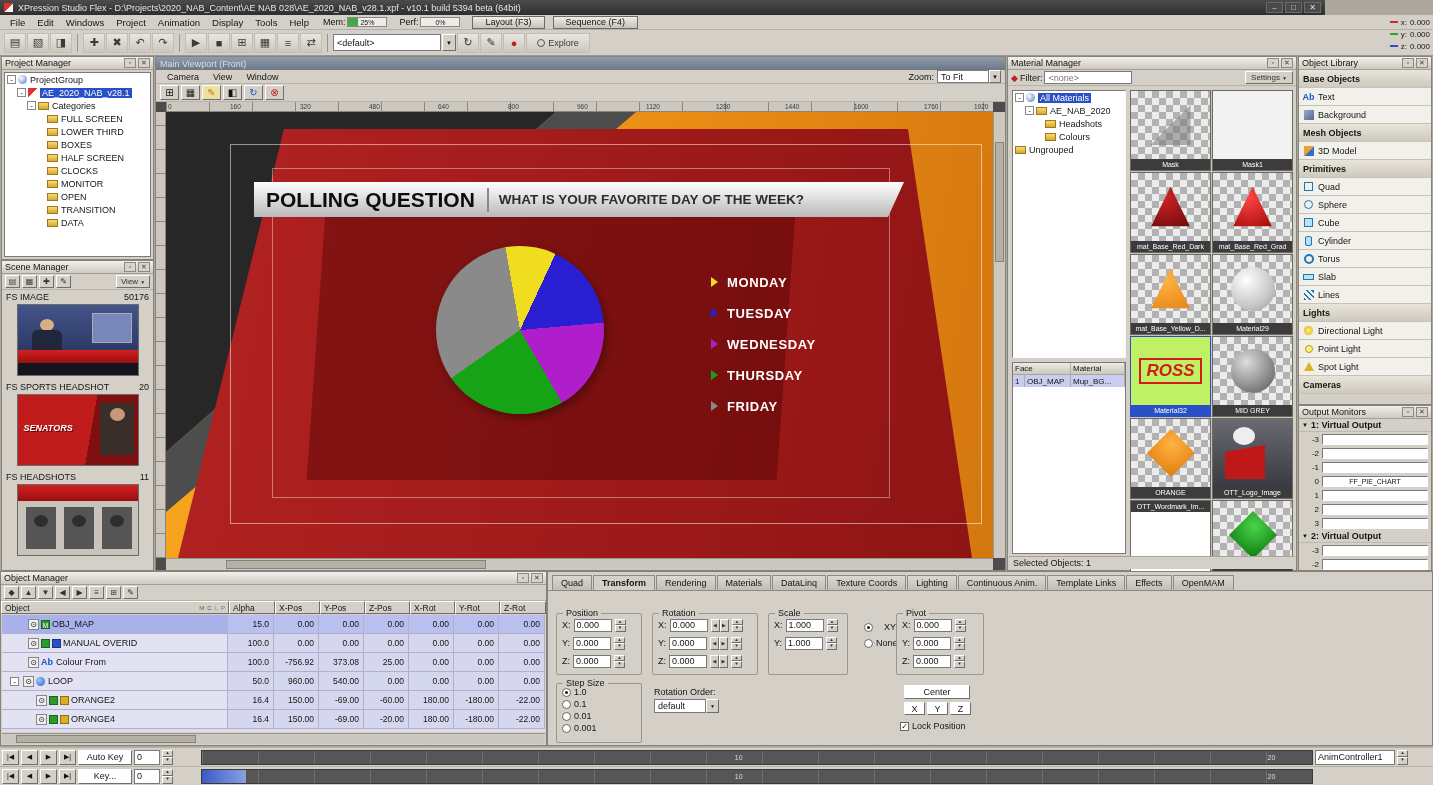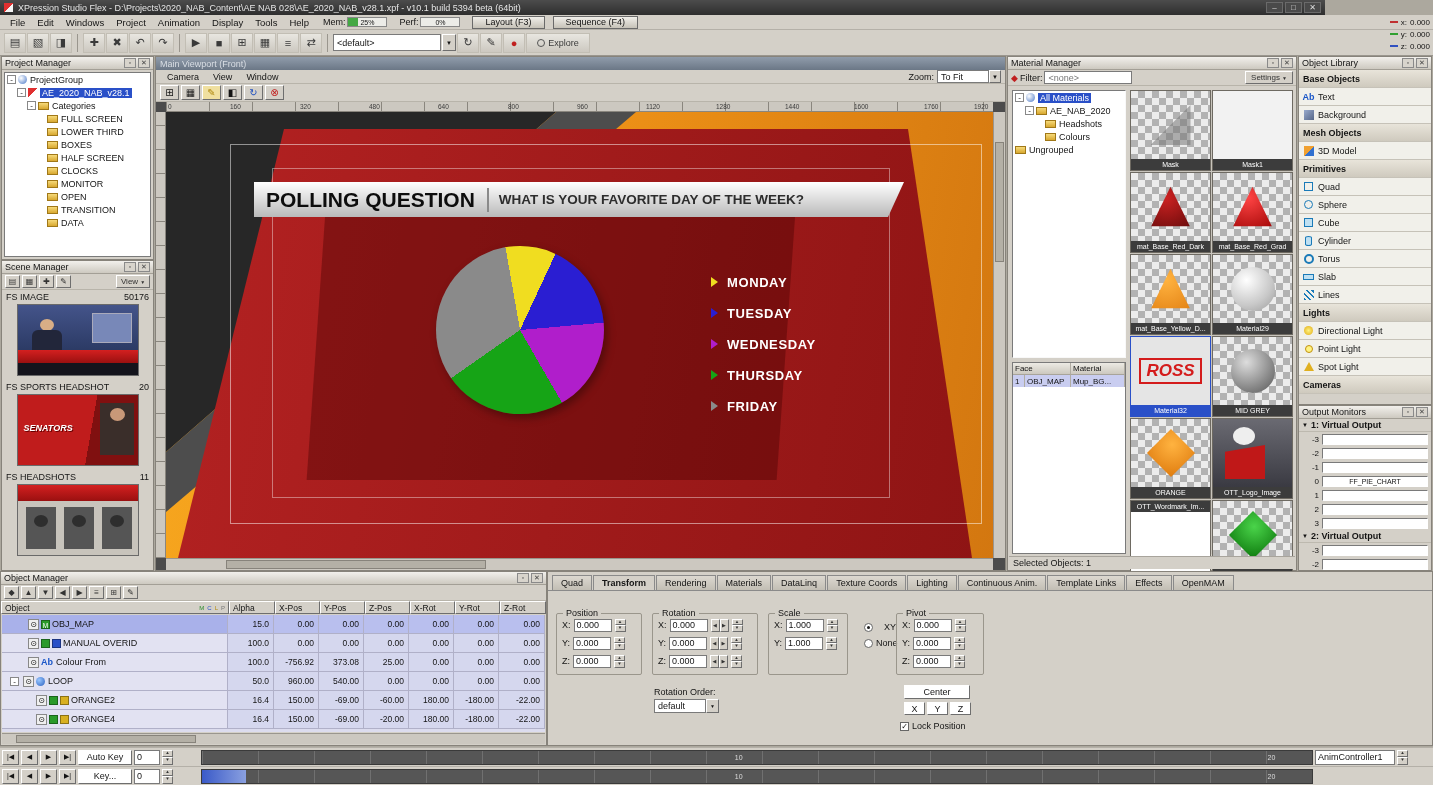--- a/index.html
+++ b/index.html
@@ -493,21 +493,21 @@
         </div>
         <div class="mlab">mat_Base_Yellow_D...</div>
       </div>
     <div class="mthumb">
         <div class="mimg chk" style="background-color:#888">
           <div class="sph" style="background:radial-gradient(circle at 35% 30%,#fff,#c8c8c8 60%,#9a9a9a)"></div>
         </div>
         <div class="mlab">Material29</div>
       </div>
     <div class="mthumb" style="border-color:#2a50c8">
-        <div class="mimg" style="background:#e5e5e5">
+        <div class="mimg" style="background:#bef264">
           <span style="font-size:17px;font-weight:bold;color:#d41c1c;border:2px solid #d41c1c;padding:1px 5px;font-style:italic">ROSS</span>
         </div>
         <div class="mlab sel">Material32</div>
       </div>
     <div class="mthumb">
         <div class="mimg chk">
           <div class="sph" style="background:radial-gradient(circle at 35% 30%,#ddd,#8a8a8a 60%,#555)"></div>
         </div>
         <div class="mlab">MID GREY</div>
       </div>
@@ -878,20 +878,39 @@
       <div class="frow">
           <span>Z:</span>
           <span class="fld">0.000</span>
           <span class="ud">
             <b>▲</b>
             <b>▼</b>
           </span>
         </div>
     </div>
 
+    <div class="gb" style="left:8px;top:78px;width:86px;height:60px">
+      <span class="gl">Step Size</span>
+      <div class="frow" style="height:10px;margin-top:3px">
+          <span class="rad on"></span>
+          <span>1.0</span>
+        </div>
+      <div class="frow" style="height:10px;margin-top:2px">
+          <span class="rad"></span>
+          <span>0.1</span>
+        </div>
+      <div class="frow" style="height:10px;margin-top:2px">
+          <span class="rad"></span>
+          <span>0.01</span>
+        </div>
+      <div class="frow" style="height:10px;margin-top:2px">
+          <span class="rad"></span>
+          <span>0.001</span>
+        </div>
+    </div>
 
     <div class="gb" style="left:104px;top:8px;width:106px;height:62px">
       <span class="gl">Rotation</span>
       <div class="frow">
           <span>X:</span>
           <span class="fld">0.000</span>
           <span class="lr">
             <b>◀</b>
             <b>▶</b>
           </span>

